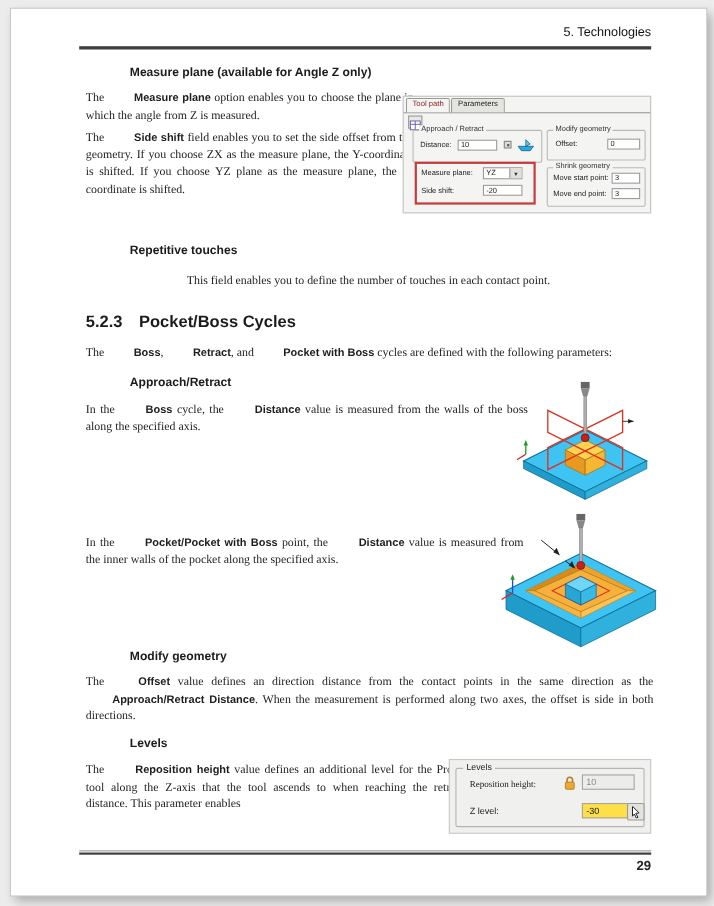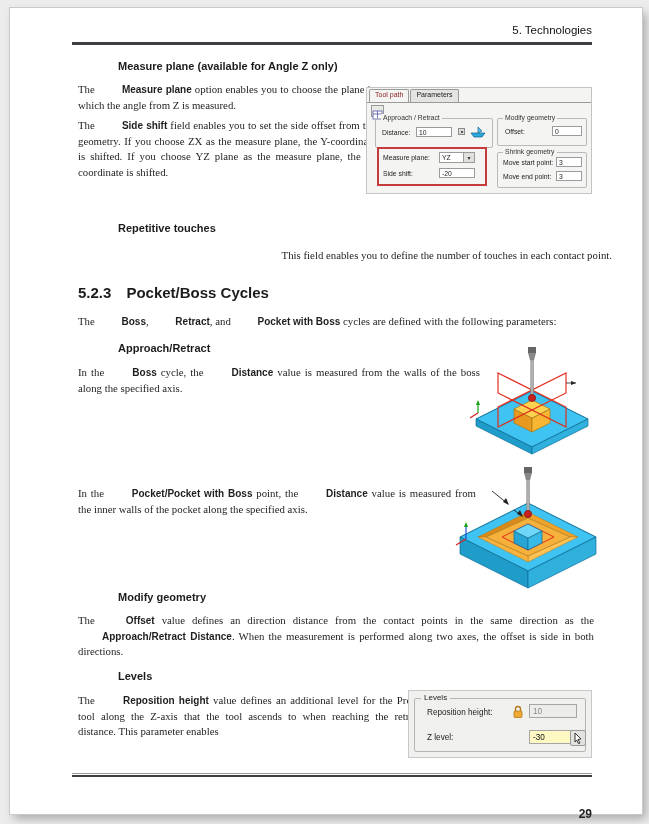--- a/index.html
+++ b/index.html
@@ -6,21 +6,21 @@
   body{width:649px;height:824px;background:#ececec;overflow:hidden;position:relative;
        font-family:"Liberation Serif",serif;}
   .page{position:absolute;left:10px;top:8px;width:632px;height:806px;background:#ffffff;
         box-shadow:0 0 0 1px #c9c9c9, 4px 5px 9px rgba(0,0,0,0.28);}
   
   .hdr-title{position:absolute;left:62px;top:16px;width:520px;text-align:right;
              font-family:"Liberation Sans",sans-serif;font-size:11.5px;color:#111;}
   .hdr-rule{position:absolute;left:62px;top:34px;width:520px;height:3px;background:#3d3f42;}
   .ftr-rule{position:absolute;left:62px;top:765px;width:520px;height:4px;
             border-top:1px solid #9a9a9a;border-bottom:2px solid #3d3f42;box-sizing:border-box;}
-  .ftr-num{position:absolute;left:62px;top:799px;width:520px;text-align:right;
+  .ftr-num{position:absolute;left:62px;top:772px;width:520px;text-align:right;
            font-family:"Liberation Sans",sans-serif;font-size:12px;font-weight:bold;color:#222;}
   
   .h3{position:absolute;font-family:"Liberation Sans",sans-serif;font-weight:bold;
       font-size:11px;color:#1c1c1c;padding-left:40px;}
   .h2{position:absolute;left:68px;top:276px;display:flex;gap:15px;
       font-family:"Liberation Sans",sans-serif;font-weight:bold;font-size:15px;color:#1c1c1c;}
   .para{position:absolute;font-size:10.8px;line-height:1.44;color:#1e1e1e;text-align:justify;}
   .rt-b{font-family:"Liberation Sans",sans-serif;font-weight:bold;font-size:10px;padding-left:24px;}
   
   .tp{position:absolute;left:356px;top:79px;width:226px;height:107px;background:#f4f4f2;
@@ -53,21 +53,21 @@
   .lv{position:absolute;left:398px;top:682px;width:184px;height:68px;background:#f0f0ee;
       border:1px solid #c8c8c8;font-family:"Liberation Sans",sans-serif;box-sizing:border-box;}
   .lv-grp{position:absolute;left:5px;top:7px;right:5px;bottom:5px;border:1px solid #b5b5b5;
           border-radius:2px;}
   .lv-title{position:absolute;top:-6px;left:6px;background:#f0f0ee;padding:0 3px;
             font-size:8px;color:#222;}
   .lv-lbl{position:absolute;font-size:8.2px;color:#222;white-space:nowrap;}
   .lv-input{position:absolute;width:48px;height:14px;border:1px solid #a5a5a5;
             font-family:"Liberation Sans",sans-serif;font-size:8.2px;padding:0 3px;box-sizing:border-box;}
   .lv-input.dis{background:#ececea;color:#8a8a8a;}
-  .lv-input.en{background:#fef9c3;color:#111;}
+  .lv-input.en{background:#fde047;color:#111;}
   .lv-btn{position:absolute;width:16px;height:16px;background:#e2e2de;border:1px solid #9a9a9a;
           border-radius:2px;box-sizing:border-box;display:flex;align-items:center;justify-content:center;}
   .illus{position:absolute;}
 </style>
 </head>
 <body>
 
 <div class="page">
 
   <div class="hdr-title">5. Technologies</div>
@@ -120,21 +120,21 @@
     <span class="tp-lbl" style="left:16px;top:66px;">Measure plane:</span>
     <div class="dd" style="left:72px;top:64px;width:36px;">
       <span class="dd-val">YZ</span>
       <span class="dd-btn">▾</span>
     </div>
     <span class="tp-lbl" style="left:16px;top:82px;">Side shift:</span>
     <input class="tp-input" style="left: 72px; top: 80px; width: 36px;" readonly="" value="-20">
   </div>
 
   <div class="h3" style="left:68px;top:214px;">Repetitive touches</div>
-  <div class="para" style="left:68px;top:240px;width:514px;text-align:right;margin-left:20px;">This field enables you to define the number of touches in each contact point.</div>
+  <div class="para" style="left:68px;top:240px;width:514px;text-align:center;">This field enables you to define the number of touches in each contact point.</div>
 
   <div class="h2">
     <span>5.2.3</span>
     <span>Pocket/Boss Cycles</span>
   </div>
   <div class="para" style="left:68px;top:306px;width:514px;text-align:left;"><span>The </span><span class="rt-b">Boss</span><span>, </span><span class="rt-b">Retract</span><span>, and </span><span class="rt-b">Pocket with Boss</span><span> cycles are defined with the following parameters:</span></div>
 
   <div class="h3" style="left:68px;top:334px;">Approach/Retract</div>
   <div class="para" style="left:68px;top:357px;width:402px;"><span>In the </span><span class="rt-b">Boss</span><span> cycle, the </span><span class="rt-b">Distance</span><span> value is measured from the walls of the boss along the specified axis.</span></div>
 
@@ -188,21 +188,21 @@
 
   <div class="h3" style="left:68px;top:583px;">Modify geometry</div>
   <div class="para" style="left:68px;top:605px;width:516px;"><span>The </span><span class="rt-b">Offset</span><span> value defines an direction distance from the contact points in the same direction as the </span><span class="rt-b">Approach/Retract Distance</span><span>. When the measurement is performed along two axes, the offset is side in both directions.</span></div>
 
   <div class="h3" style="left:68px;top:662px;">Levels</div>
   <div class="para" style="left:68px;top:685px;width:344px;"><span>The </span><span class="rt-b">Reposition height</span><span> value defines an additional level for the Probe tool along the Z-axis that the tool ascends to when reaching the retract distance. This parameter enables</span></div>
 
   <div class="lv">
     <div class="lv-grp">
       <span class="lv-title">Levels</span>
-      <span class="lv-lbl" style="left:12px;top:9px;">Reposition height:</span>
+      <span class="lv-lbl" style="left:12px;top:9px;font-family:Liberation Serif, serif;">Reposition height:</span>
       <svg style="position:absolute;left:97px;top:6px;" width="12" height="14" viewBox="0 0 12 14">
         <path d="M3.5 6 V4 a2.5 2.5 0 0 1 5 0 V6" fill="none" stroke="#b57a1e" stroke-width="1.4"></path>
         <rect x="2" y="6" width="8" height="6.5" rx="1" fill="#f0a832" stroke="#b57a1e" stroke-width="0.8"></rect>
       </svg>
       <input class="lv-input dis" style="left: 114px; top: 5px;" readonly="" value="10">
       <span class="lv-lbl" style="left:12px;top:34px;">Z level:</span>
       <input class="lv-input en" style="left: 114px; top: 31px;" readonly="" value="-30">
       <div class="lv-btn" style="left:155px;top:31px;">
         <svg width="10" height="11" viewBox="0 0 10 11">
           <path d="M2 0 L8 6 L5 6.5 L7 10 L5.5 10.7 L3.7 7 L2 9 Z" fill="#fff" stroke="#222" stroke-width="0.9"></path>

